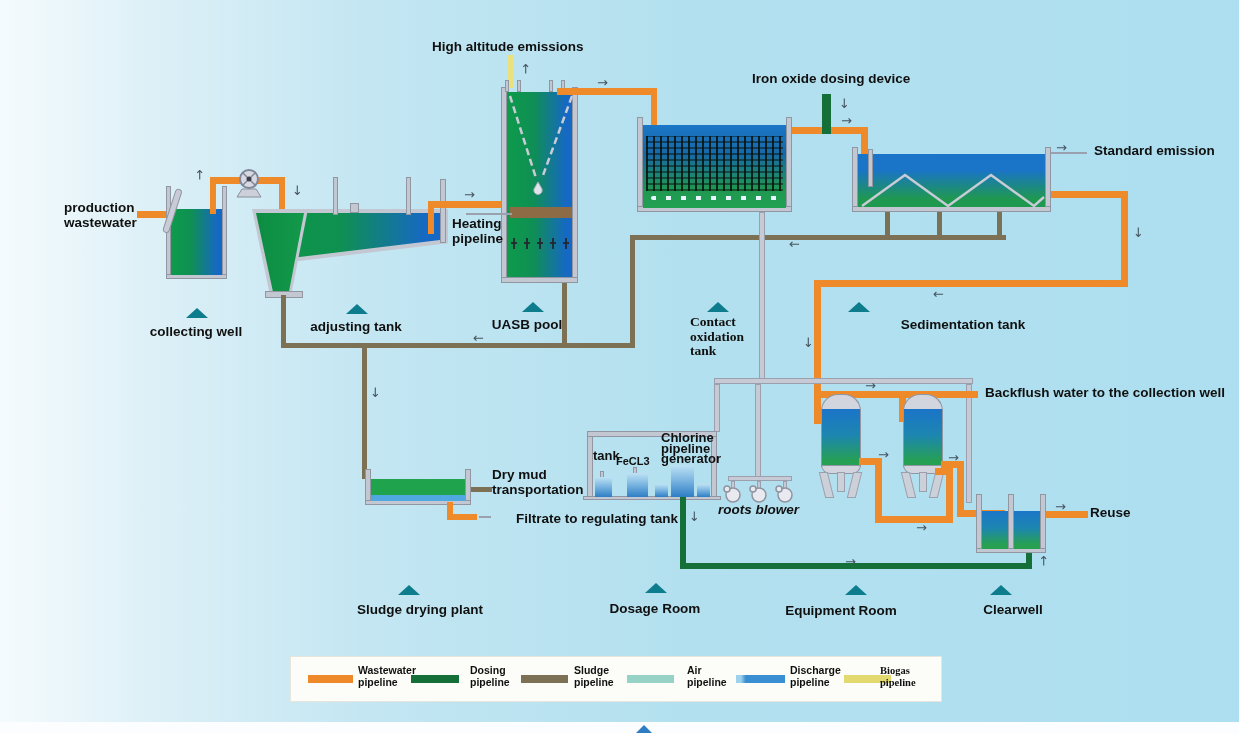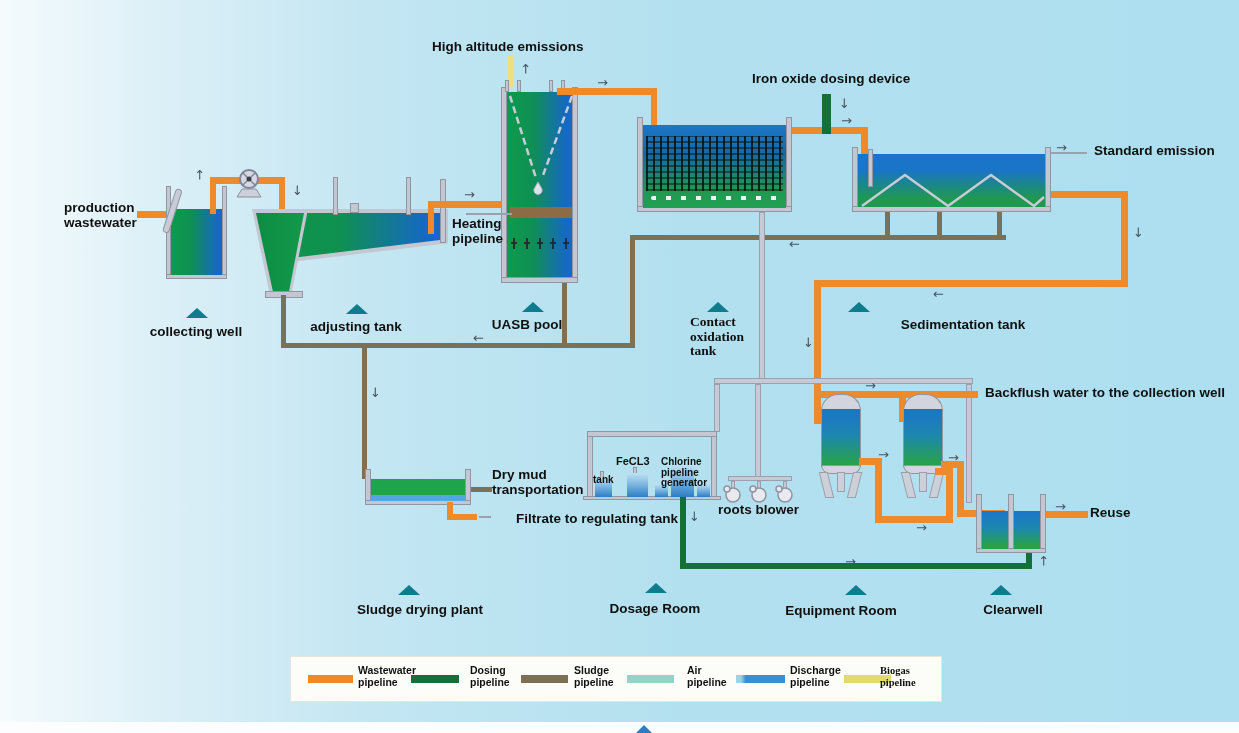--- a/index.html
+++ b/index.html
@@ -7,21 +7,21 @@
     font-family:"Liberation Sans",sans-serif;
     background:linear-gradient(90deg,#f5fbfd 0%,#ddf0f7 12%,#c3e6f2 30%,#b3e0ef 55%,#addff0 100%);}
   .p{position:absolute;}
   .po{background:#ef8a2b;}
   .pbr{background:#7c7154;}
   .pgn{background:#156f38;}
   .py{background:#e9e07e;}
   .pgy{background:#c7cad5;border:1px solid #9aa0ad;box-sizing:border-box;}
   .wall{background:#c3c7d1;border:1px solid #9096a2;box-sizing:border-box;}
   .lbl{position:absolute;font-weight:700;font-size:13.5px;line-height:14.5px;color:#101010;white-space:nowrap;}
-  .lbl-sm{font-size:10px;line-height:10.5px;margin-top:24px;}
+  .lbl-sm{font-size:13px;line-height:10.5px;}
   .lbl-md{font-size:11px;line-height:12px;}
   .ctr{text-align:center;}
   .tri{position:absolute;width:0;height:0;border-left:11px solid transparent;border-right:11px solid transparent;border-bottom:10px solid #0d7c8c;}
   .ar{position:absolute;width:16px;height:13px;color:#46535f;font-size:13px;line-height:13px;font-style:normal;font-family:"DejaVu Sans",sans-serif;}
   .ar::before{content:"\2192";display:block;}
   .ar.u{transform:rotate(-90deg);} .ar.d{transform:rotate(90deg);} .ar.l{transform:rotate(180deg);}
   .water-h{background:linear-gradient(90deg,#0d9b4b 0%,#0f8f54 40%,#1668c5 92%);}
   .water-v{background:linear-gradient(180deg,#1b76c8 0%,#1d86b0 45%,#27a052 88%);}
   .media{background:
      repeating-linear-gradient(90deg,rgba(8,18,12,.85) 0 2px,transparent 2px 7px),
@@ -171,21 +171,21 @@
   <svg style="left:720px;top:483px;" width="78" height="22" viewBox="0 0 78 22">
     <g fill="#e8eaf0" stroke="#8f94a0" stroke-width="1.5">
       <circle cx="13" cy="12" r="7"></circle>
         <circle cx="7" cy="6" r="3"></circle>
       <circle cx="39" cy="12" r="7"></circle>
         <circle cx="33" cy="6" r="3"></circle>
       <circle cx="65" cy="12" r="7"></circle>
         <circle cx="59" cy="6" r="3"></circle>
     </g>
   </svg>
-  <div class="lbl" style="left:718px;top:503px;">roots blower</div>
+  <div class="lbl" style="left:718px;top:503px;font-style:italic;">roots blower</div>
 
   <div class="p wall" style="left:587px;top:431px;width:6px;height:69px;"></div>
   <div class="p wall" style="left:711px;top:431px;width:6px;height:69px;"></div>
   <div class="p wall" style="left:587px;top:431px;width:130px;height:6px;"></div>
   <div class="p wall" style="left:583px;top:496px;width:138px;height:4px;"></div>
   <div class="p wall" style="left:600px;top:471px;width:4px;height:7px;"></div>
   <div class="p chem" style="left:595px;top:477px;width:17px;height:20px;"></div>
   <div class="p wall" style="left:633px;top:467px;width:4px;height:7px;"></div>
   <div class="p chem" style="left:627px;top:473px;width:21px;height:24px;"></div>
   <div class="p chem" style="left:655px;top:484px;width:13px;height:13px;"></div>

